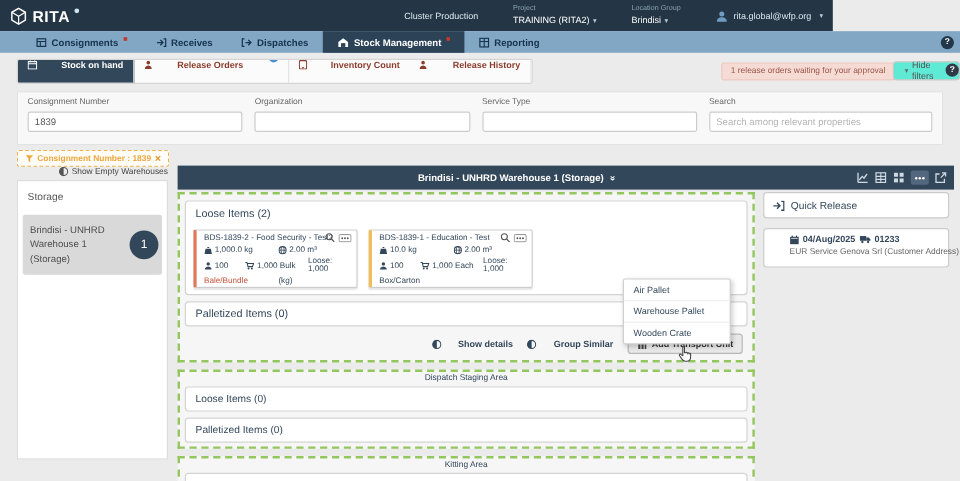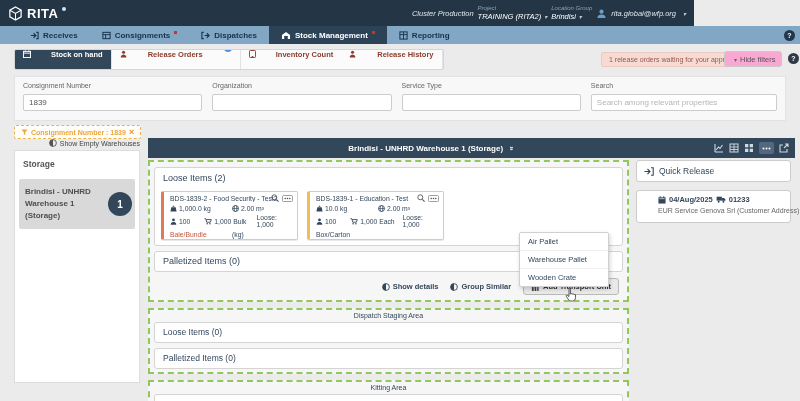--- a/index.html
+++ b/index.html
@@ -6,21 +6,21 @@
   html,body { width:800px; height:401px; }
   body { font-family:"Liberation Sans", sans-serif; background:#ebebeb; position:relative; overflow:hidden; }
   #app { position:absolute; inset:0; }
   .abs { position:absolute; }
 
   
   .topbar { left:0; top:0; width:694px; height:26px; background:#243645; display:flex; align-items:center; }
   .logo { display:flex; align-items:center; gap:4px; margin-left:8px; }
   .logo-text { color:#fff; font-size:13px; font-weight:bold; letter-spacing:.5px; }
   .logo-dot { width:4px; height:4px; border-radius:50%; background:#cfe3f0; margin-top:-8px; }
-  .top-right { position:absolute; right:8px; top:0; height:26px; display:flex; align-items:center; gap:4px;font-style:italic; }
+  .top-right { position:absolute; right:8px; top:0; height:26px; display:flex; align-items:center; gap:29px; }
   .env { font-size:7.5px; color:#dce6ee; }
   .hdr-block { display:flex; flex-direction:column; line-height:1.25; }
   .hdr-label { font-size:6px; color:#8aa2b5; }
   .hdr-value { font-size:7.5px; color:#fff; white-space:nowrap; }
   .caret { font-size:6px; color:#b9c9d6; margin-left:3px; }
   .user { display:flex; align-items:center; gap:4px; }
   .email { font-size:7.5px; color:#dce6ee; }
 
   
   .navbar { left:0; top:26px; width:800px; height:18px; background:#81a7c5; display:flex; align-items:stretch; padding-left:18px; }
@@ -29,37 +29,37 @@
   .alert-dot { width:3px; height:3px; background:#c0392b; margin-bottom:6px; display:inline-block; }
   .help-circle { width:11px; height:11px; border-radius:50%; background:#22384a; color:#fff; font-size:7px; font-weight:bold; display:flex; align-items:center; justify-content:center; }
   .nav-help { position:absolute; right:5px; top:3.5px; }
 
   
   .tabgroup { left:14px; top:49px; height:21px; display:inline-flex; background:#fbfbfb; border:1px solid #d5d5d5; border-radius:2px; overflow:hidden; }
   .tab { display:flex; gap:20px; padding:0 8px; font-size:7.5px; font-weight:bold; color:#8a3b2a; border-right:1px solid #e3e3e3; white-space:nowrap; }
   .tab.active { background:#33475b; color:#fff; }
   .tab-badge { min-width:8px; height:8px; border-radius:50%; background:#4a90d9; color:#fff; font-size:5.5px; display:flex; align-items:center; justify-content:center; margin:-6px 0 0 1px; }
   .approval { left:601px; top:52px; height:15px; display:flex; align-items:center; padding:0 7px; background:#f5dbd4; border:1px solid #ecc9c1; border-radius:2px; font-size:7px; color:#9b564a; }
-  .hide-filters { left:724px; top:51px; height:16px; display:flex; align-items:center; gap:3px; padding:0 6px; background:#f9a8d4; border:1px solid #c9c9c9; border-radius:3px; font-size:7.5px; color:#555; }
+  .hide-filters { left:744px; top:51px; height:16px; display:flex; align-items:center; gap:3px; padding:0 6px; background:#5eead4; border:1px solid #c9c9c9; border-radius:3px; font-size:7.5px; color:#555; }
   .tab-help { left:788px; top:53px; }
 
   
   .filter-panel { left:14px; top:76px; width:772px; height:45px; background:#f8f8f8; border:1px solid #e2e2e2; display:flex; gap:10px; padding:5px 8px; }
   .f-col { width:183px; }
   .f-label { font-size:7px; color:#666; margin-bottom:2px; }
   .f-input { width:100%; height:17px; border:1px solid #ccc; border-radius:2px; font-size:8px; color:#555; padding:0 5px; background:#fff; font-family:"Liberation Sans", sans-serif; }
   .f-input::placeholder { color:#b5b5b5; }
 
   
   .chip { left:14px; top:125px; height:14px; display:inline-flex; align-items:center; gap:3px; padding:0 6px; border:1px dashed #eeb24e; background:#fffdf8; border-radius:2px; font-size:7px; font-weight:bold; color:#eda63d; }
   .chip-close { font-size:9px; color:#e3922b; line-height:1; }
   .show-empty { left:14px; top:139px; width:126px; display:flex; justify-content:flex-end; align-items:center; gap:3px; font-size:7px; color:#444; }
 
   
-  .sidebar { left:14px; top:150px; width:126px; height:233px; background:#fff; border:1px solid #ddd;font-weight:bold; }
+  .sidebar { left:14px; top:150px; width:126px; height:233px; background:#fff; border:1px solid #ddd; }
   .sb-title { padding:8px 8px 10px; font-size:8.5px; color:#555; }
   .sb-item { margin:0 4px; background:#d9d9d9; border-radius:2px; padding:7px 30px 7px 6px; font-size:8px; color:#4e4e4e; line-height:1.5; position:relative; }
   .sb-badge { position:absolute; right:3px; top:50%; transform:translateY(-50%); width:24px; height:24px; border-radius:50%; background:#33475b; color:#fff; font-size:10px; display:flex; align-items:center; justify-content:center; }
 
   
   .wh-header { left:148px; top:138px; width:647px; height:20px; background:#33475b; color:#fff; display:flex; align-items:center; }
   .wh-title { flex:1; text-align:center; font-size:8px; font-weight:bold; }
   .rot90 { display:inline-block; transform:rotate(90deg); margin-left:4px; font-size:8px; }
   .wh-icons { display:flex; align-items:center; gap:5px; margin-right:6px; }
   .wh-icons .icobox { width:15px; height:12px; background:#53687e; border-radius:2px; display:flex; align-items:center; justify-content:center; }
@@ -78,21 +78,21 @@
   .card.c2 { border-left:3px solid #f0bd59; }
   .card-title { font-size:6.8px; color:#33475b; white-space:nowrap; overflow:hidden; }
   .crow { display:flex; align-items:center; font-size:6.8px; color:#33475b; margin-top:2.5px; }
   .crow .cell { display:flex; align-items:center; gap:2px; }
   .w62 { width:62px; } .w38 { width:38px; } .w56 { width:58px; }
   .pack1 { color:#c4563a; } .pack2 { color:#33475b; }
   .card-tools { position:absolute; right:4px; top:2px; display:flex; align-items:center; gap:3px; }
 
   
   .zone-footer { position:absolute; right:8px; bottom:5px; display:flex; align-items:center; gap:12px; }
-  .toggle { display:flex; align-items:center; gap:3px; font-size:7.5px; font-weight:bold; color:#33475b; }
+  .toggle { display:flex; align-items:center; gap:14px; font-size:7.5px; font-weight:bold; color:#33475b; }
   .atu-btn { height:17px; background:#e9e9e9; border:1px solid #b9b9b9; border-radius:3px; font-size:7.5px; font-weight:bold; color:#333; padding:0 7px; display:flex; align-items:center; gap:4px; }
 
   
   .dropdown { left:519px; top:232px; width:90px; background:#fff; border:1px solid #d0d0d0; border-radius:2px; box-shadow:1px 2px 4px rgba(0,0,0,.18); z-index:6; }
   .dd-item { padding:4px 8px; font-size:7.5px; color:#33475b; border-bottom:1px solid #efefef; }
   .dd-item:last-child { border-bottom:none; }
   .cursor { left:564px; top:288px; z-index:7; }
 
   
   .qr-btn { left:636px; top:160px; width:155px; height:22px; background:#fff; border:1px solid #ccc; border-radius:3px; display:flex; align-items:center; gap:5px; padding-left:7px; font-size:8.5px; color:#33475b; }
@@ -138,35 +138,35 @@
         <span class="email">rita.global@wfp.org</span>
         <span class="caret">▾</span>
       </div>
     </div>
   </div>
 
   <div class="abs navbar">
     <div class="nav-item">
       <span>
           <svg width="9" height="9" viewBox="0 0 10 10">
+            <rect x="1" y="1.5" width="8" height="7" fill="none" stroke="#16334c" stroke-width="1.1"></rect>
+            <path d="M1 4 H9 M4 4 V8.5" stroke="#16334c" stroke-width="1"></path>
+          </svg>
+        </span>
+      <span>Consignments</span>
+      <span class="alert-dot"></span>
+    </div>
+    <div class="nav-item">
+      <span>
+          <svg width="9" height="9" viewBox="0 0 10 10">
             <path d="M1 5 H6 M4 2.5 L6.5 5 L4 7.5" stroke="#16334c" stroke-width="1.2" fill="none"></path>
             <path d="M7 1.5 H9 V8.5 H7" stroke="#16334c" stroke-width="1.2" fill="none"></path>
           </svg>
         </span>
       <span>Receives</span>
-    </div>
-    <div class="nav-item">
-      <span>
-          <svg width="9" height="9" viewBox="0 0 10 10">
-            <rect x="1" y="1.5" width="8" height="7" fill="none" stroke="#16334c" stroke-width="1.1"></rect>
-            <path d="M1 4 H9 M4 4 V8.5" stroke="#16334c" stroke-width="1"></path>
-          </svg>
-        </span>
-      <span>Consignments</span>
-      <span class="alert-dot"></span>
     </div>
     <div class="nav-item">
       <span>
           <svg width="9" height="9" viewBox="0 0 10 10">
             <path d="M3 1.5 H1 V8.5 H3" stroke="#16334c" stroke-width="1.2" fill="none"></path>
             <path d="M4 5 H9 M6.5 2.5 L9 5 L6.5 7.5" stroke="#16334c" stroke-width="1.2" fill="none"></path>
           </svg>
         </span>
       <span>Dispatches</span>
     </div>

